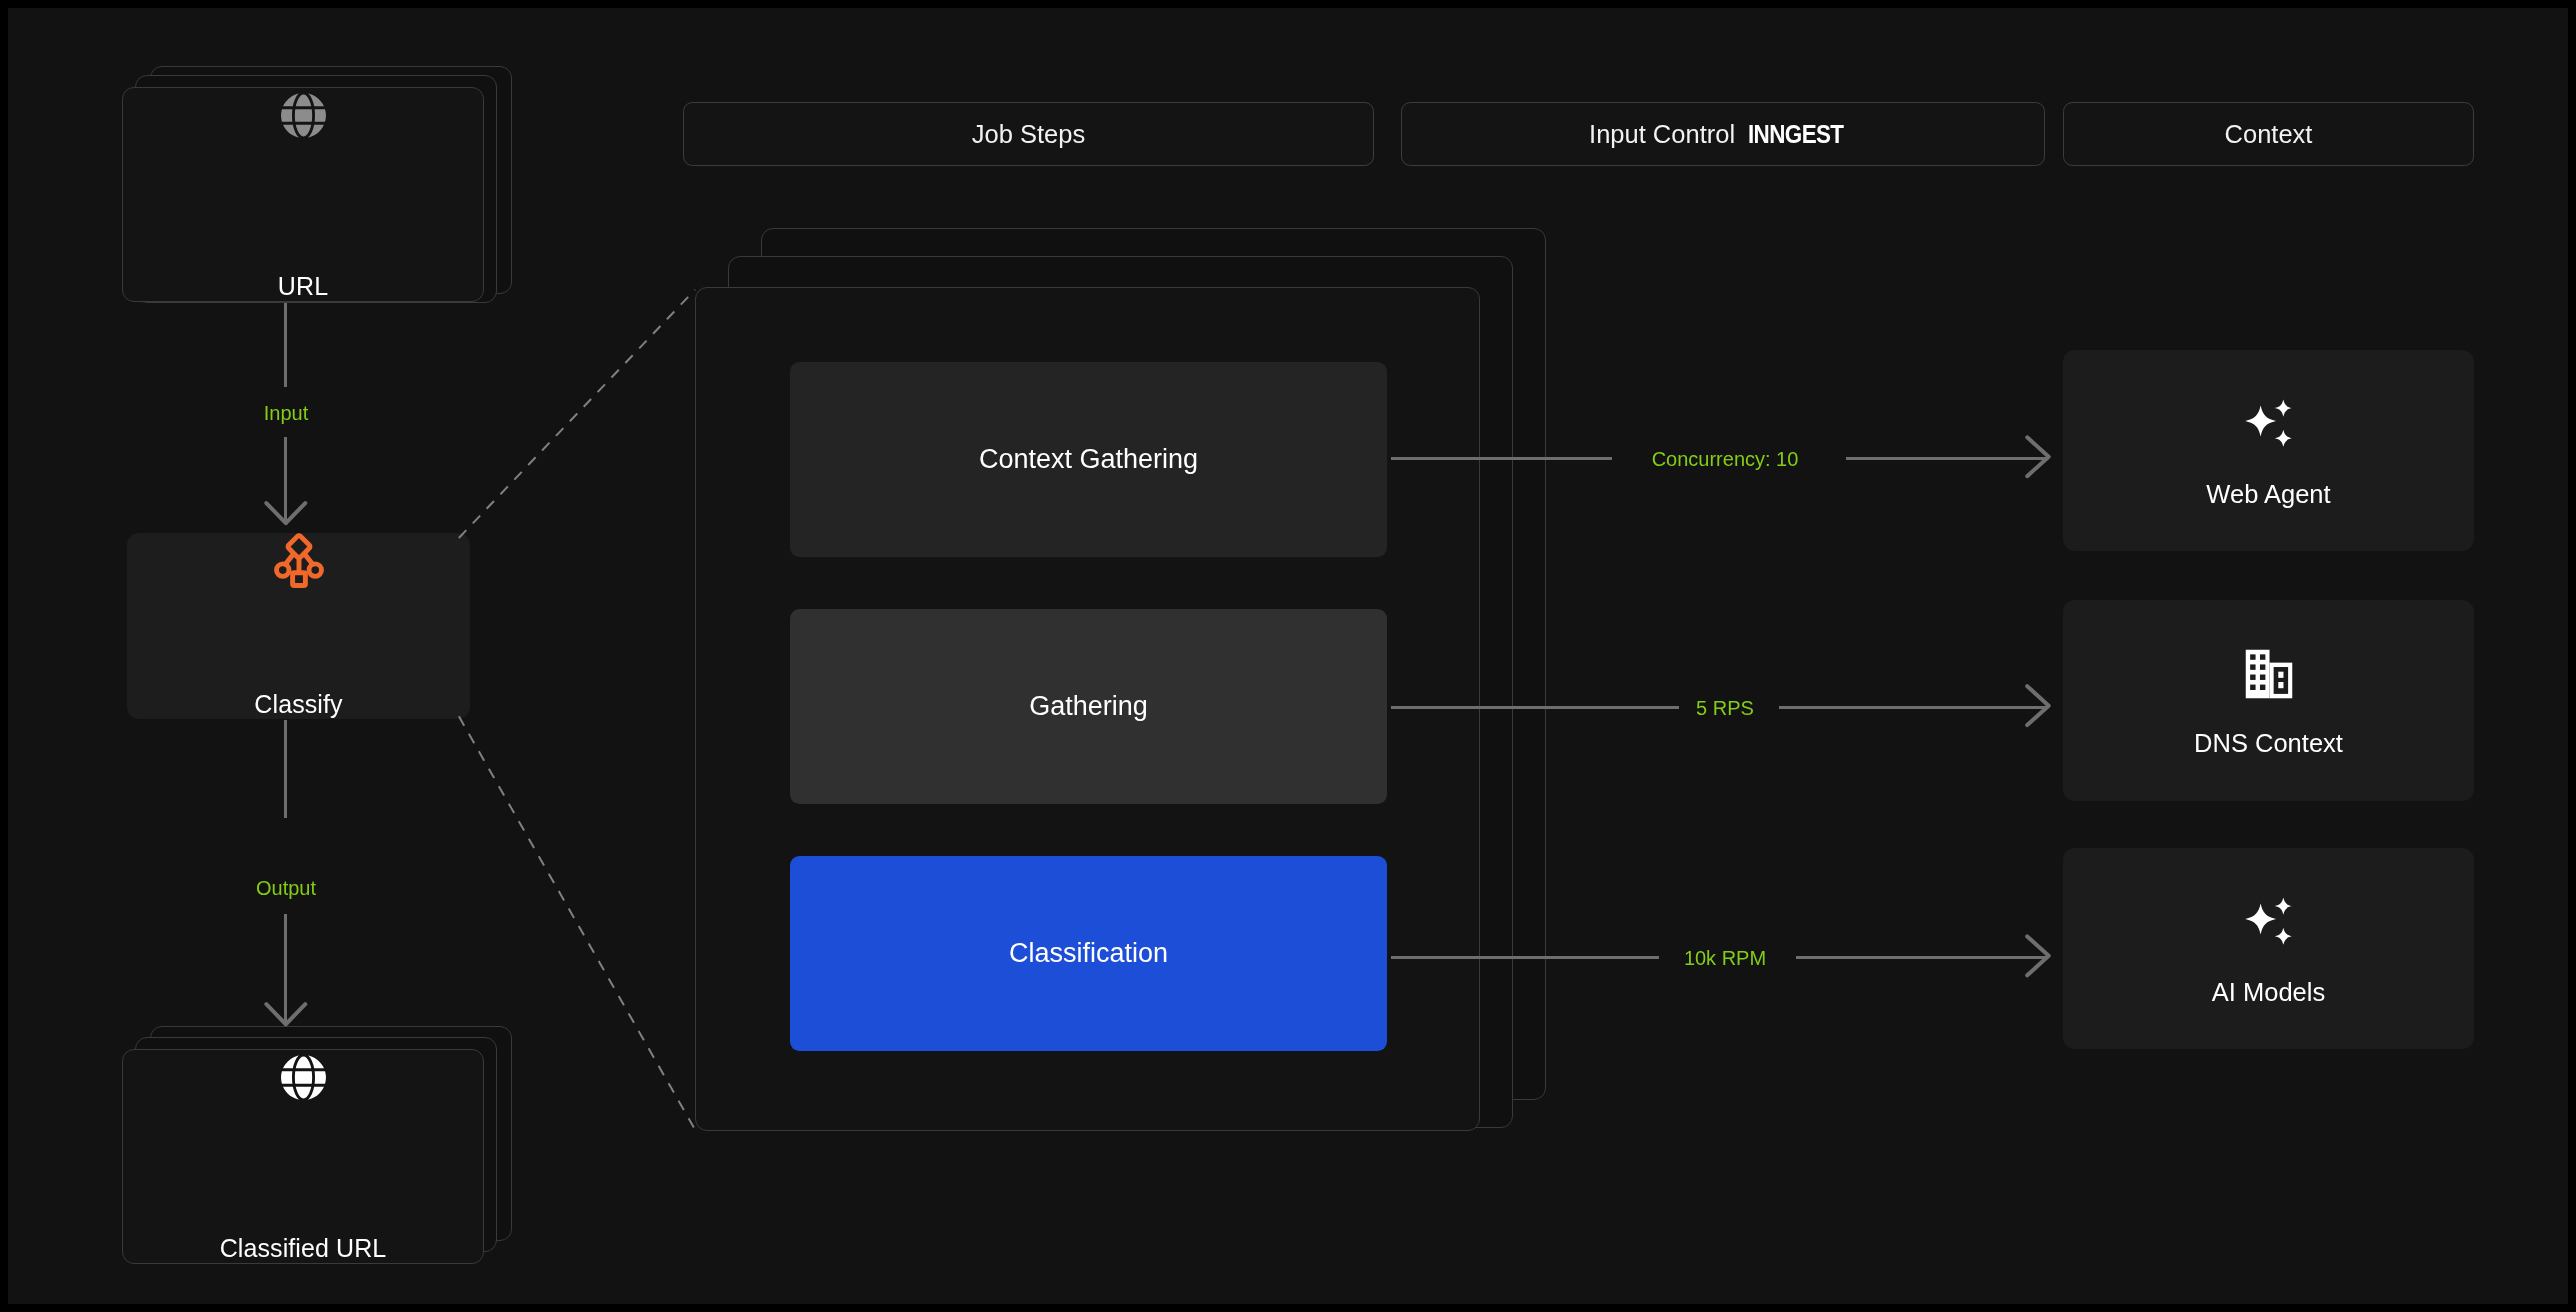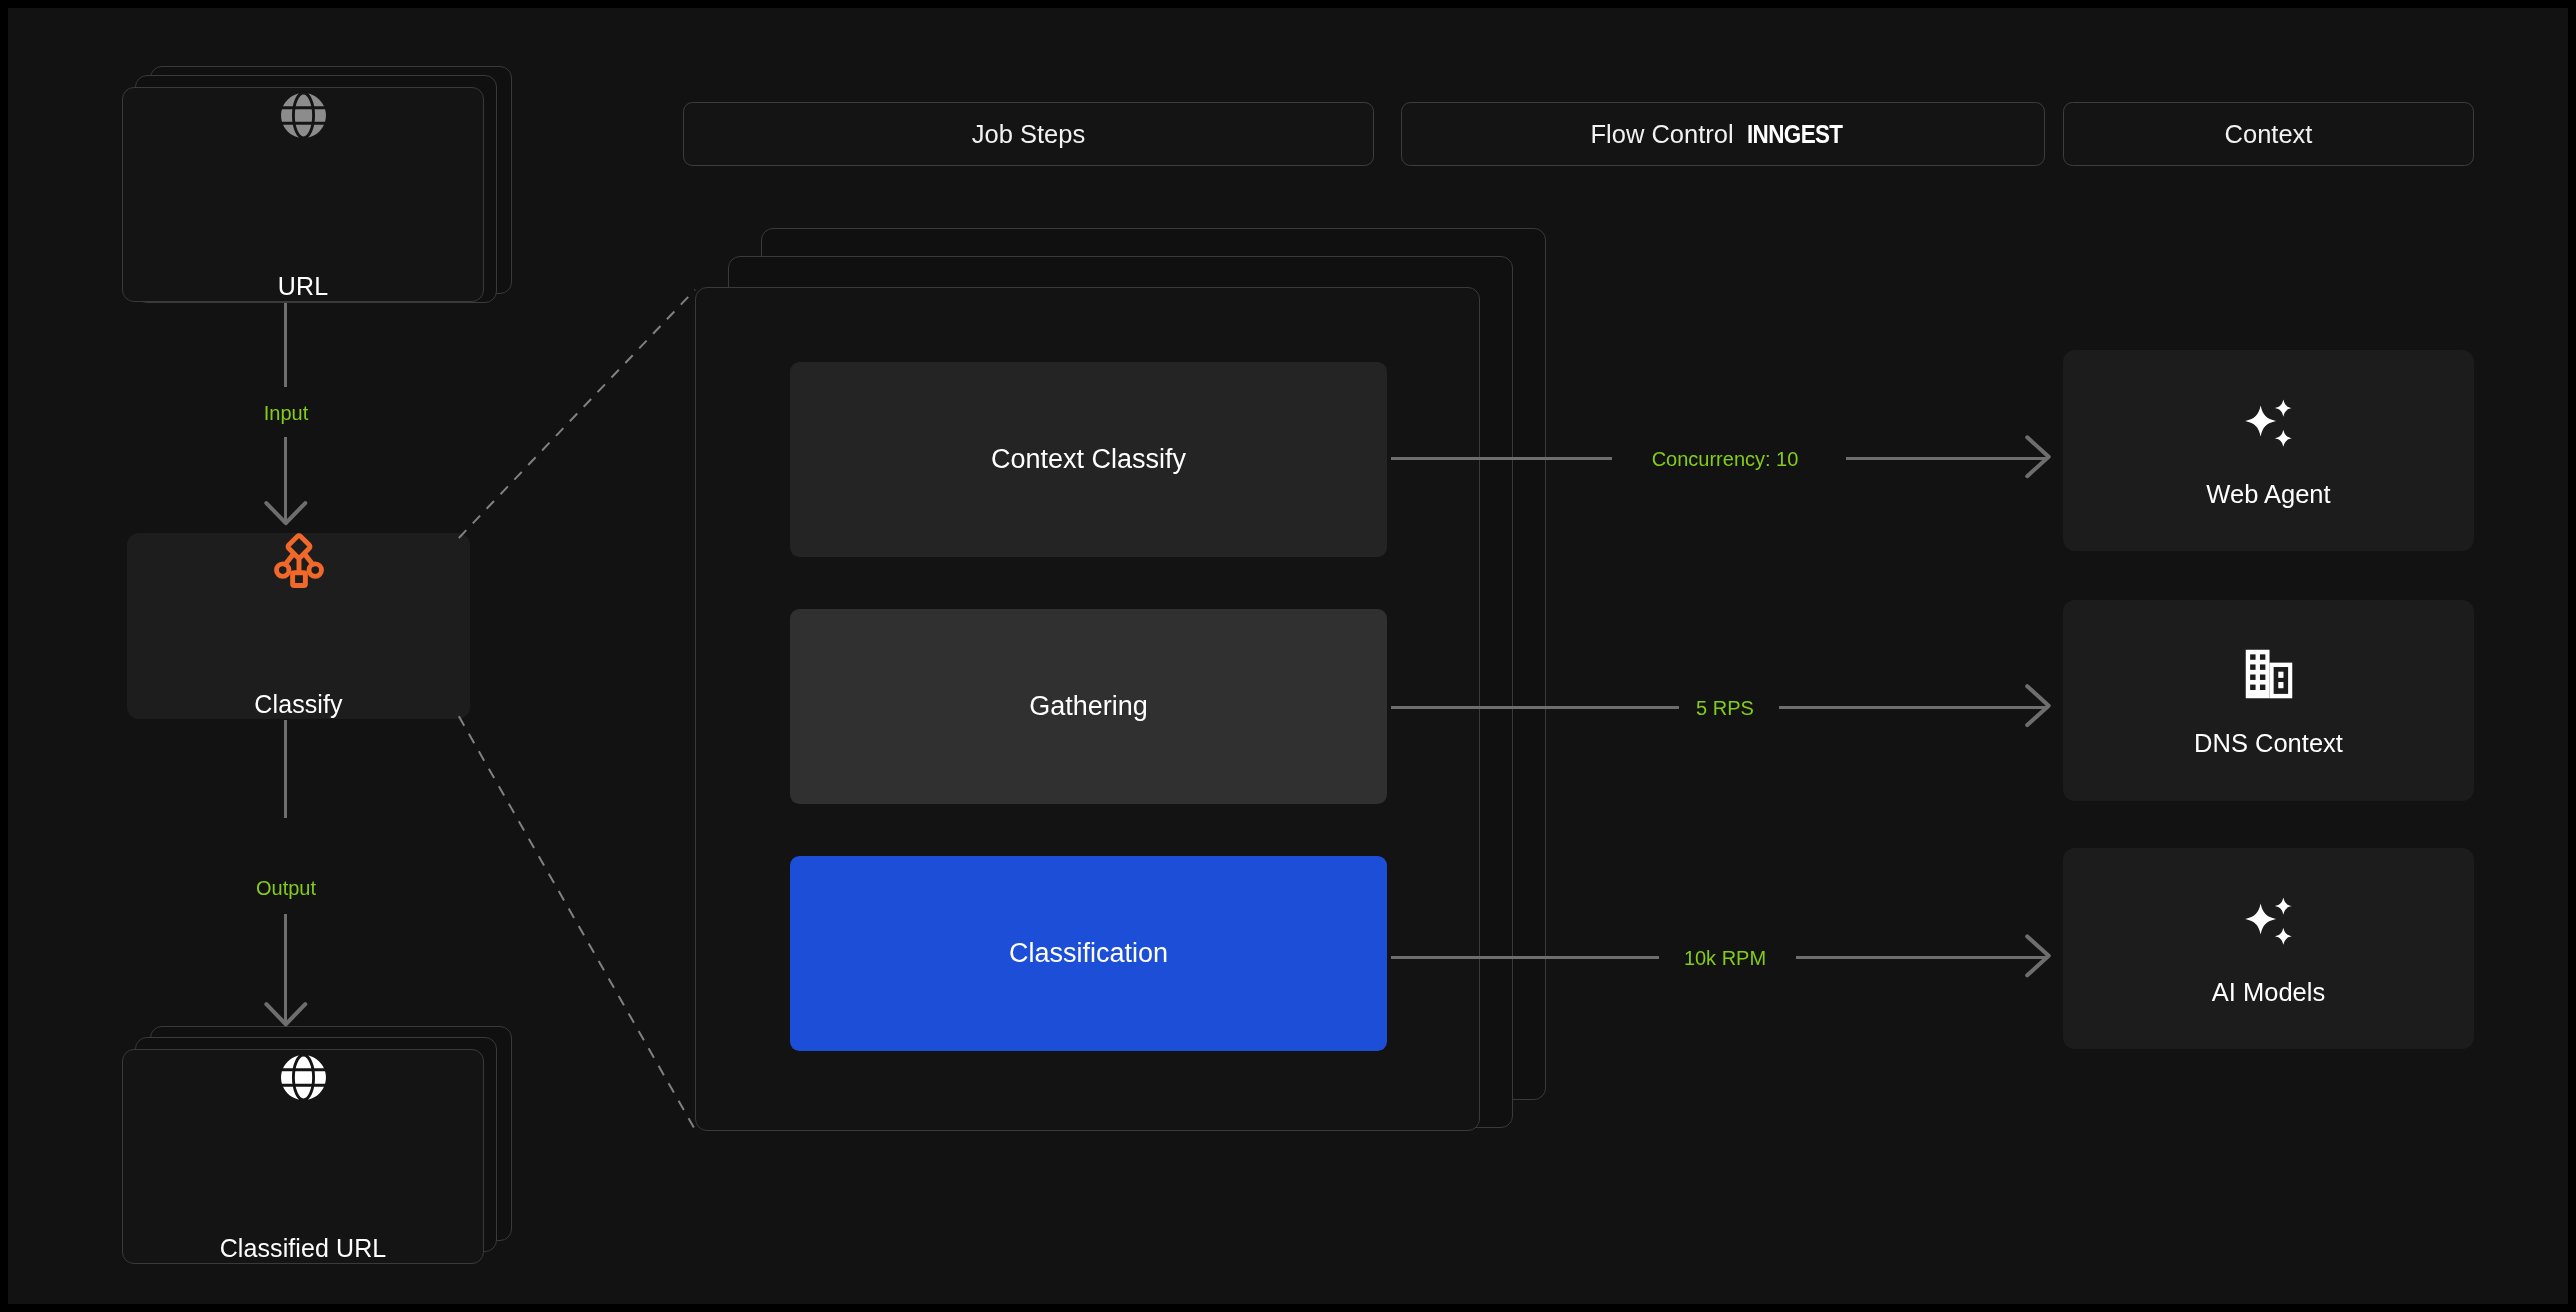--- a/index.html
+++ b/index.html
@@ -128,21 +128,21 @@
 </head>
 <body>
 
 <div id="canvas">
 
   <div class="pill" style="left:675px; top:94px; width:691px;">
     <span class="pill-text">Job Steps</span>
   </div>
 
   <div class="pill" style="left:1393px; top:94px; width:644px;">
-    <span class="pill-text">Flow Control</span>
+    <span class="pill-text">Input Control</span>
     <span class="brand-word">INNGEST</span>
   </div>
 
   <div class="pill" style="left:2055px; top:94px; width:411px;">
     <span class="pill-text">Context</span>
   </div>
 
   <div class="card card-ghost" style="left:142px; top:58px; width:362px; height:228px;"></div>
   <div class="card card-ghost" style="left:127px; top:67px; width:362px; height:228px;"></div>
   <div class="card stack-front" style="left:102px; top:79px; width:362px; height:215px;">
@@ -209,21 +209,21 @@
       </svg>
     </span>
     <span class="card-label">Classified URL</span>
   </div>
 
   <div class="card card-ghost" style="left:753px; top:220px; width:785px; height:872px;"></div>
   <div class="card card-ghost" style="left:720px; top:248px; width:785px; height:872px;"></div>
   <div class="card" style="left:687px; top:279px; width:785px; height:844px;">
 
     <div class="step-box" style="left:94px; top:74px; width:597px; height:195px; background:#242424;">
-      <span class="step-text">Context Classify</span>
+      <span class="step-text">Context Gathering</span>
     </div>
 
     <div class="step-box" style="left:94px; top:321px; width:597px; height:195px; background:#303030;">
       <span class="step-text">Gathering</span>
     </div>
 
     <div class="step-box" style="left:94px; top:568px; width:597px; height:195px; background:#1d4ed8;">
       <span class="step-text">Classification</span>
     </div>
   </div>

